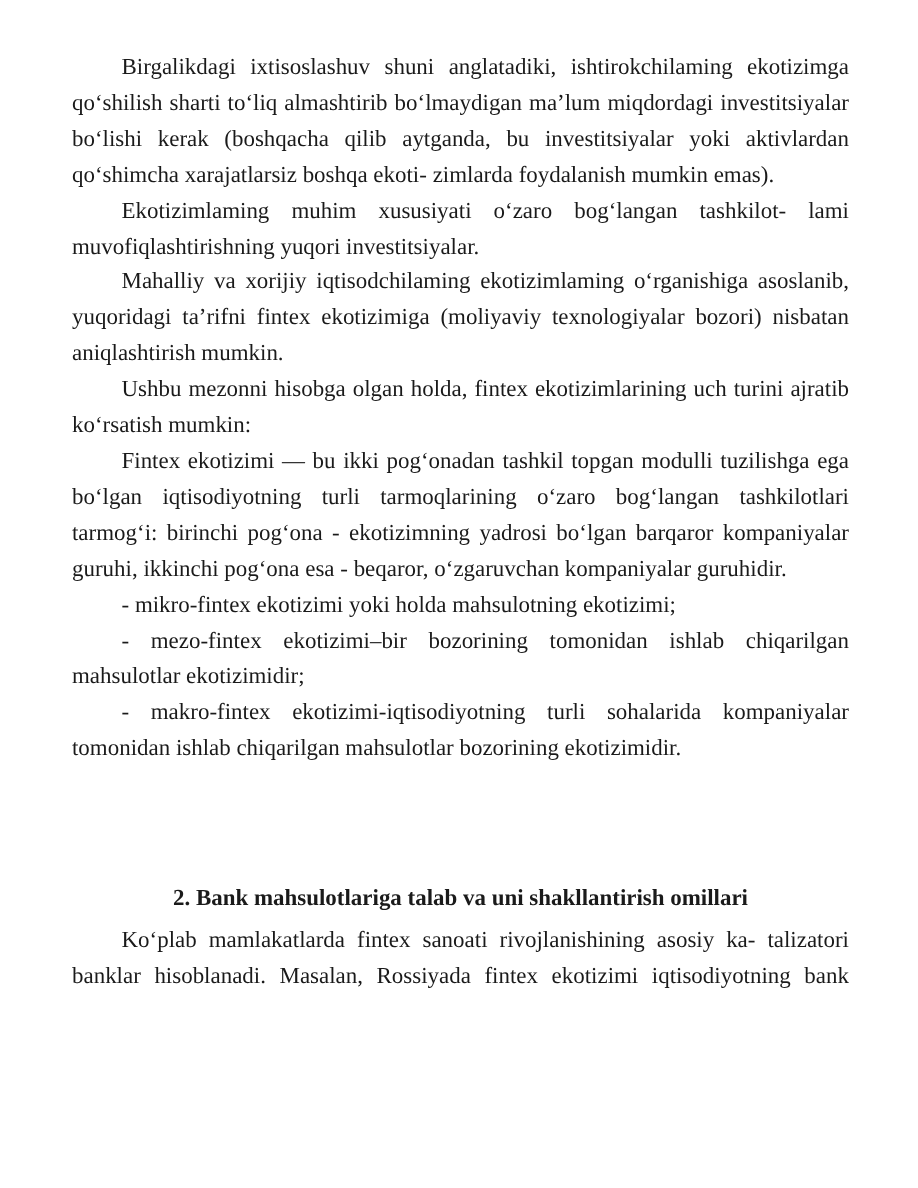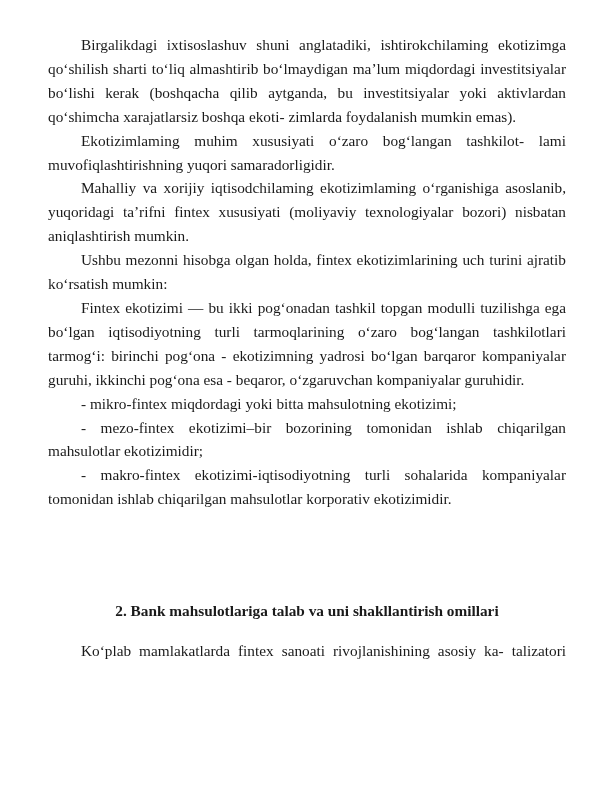--- a/index.html
+++ b/index.html
@@ -34,21 +34,21 @@
     text-justify: inter-word;
     text-indent: 33px;
     hyphens: none;
     -webkit-hyphens: none;
   }
   
   p.para.wide-track {
     text-align: justify;
   }
   h2.section-heading {
-    margin: 16px;
+    margin: 4px;
     font-size: 15.3px;
     line-height: 23.9px;
     font-weight: bold;
     text-align: center;
     text-indent: 0;
   }
   .spacer-line {
     height: 23.9px;
     line-height: 23.9px;
     font-size: 15.3px;
@@ -58,33 +58,33 @@
   }
 </style>
 </head>
 <body>
 
 <div class="page">
   <div class="text-column">
 
     <p class="para">Birgalikdagi ixtisoslashuv shuni anglatadiki, ishtirokchilaming ekotizimga qo‘shilish sharti to‘liq almashtirib bo‘lmaydigan ma’lum miqdordagi investitsiyalar bo‘lishi kerak (boshqacha qilib aytganda, bu investitsiyalar yoki aktivlardan qo‘shimcha xarajatlarsiz boshqa ekoti- zimlarda foydalanish mumkin emas).</p>
 
-    <p class="para wide-track">Ekotizimlaming muhim xususiyati o‘zaro bog‘langan tashkilot- lami muvofiqlashtirishning yuqori samaradorligidir.</p>
+    <p class="para wide-track">Ekotizimlaming muhim xususiyati o‘zaro bog‘langan tashkilot- lami muvofiqlashtirishning yuqori investitsiyalar.</p>
 
-    <p class="para">Mahalliy va xorijiy iqtisodchilaming ekotizimlaming o‘rganishiga asoslanib, yuqoridagi ta’rifni fintex xususiyati (moliyaviy texnologiyalar bozori) nisbatan aniqlashtirish mumkin.</p>
+    <p class="para">Mahalliy va xorijiy iqtisodchilaming ekotizimlaming o‘rganishiga asoslanib, yuqoridagi ta’rifni fintex ekotizimiga (moliyaviy texnologiyalar bozori) nisbatan aniqlashtirish mumkin.</p>
 
     <p class="para">Ushbu mezonni hisobga olgan holda, fintex ekotizimlarining uch turini ajratib ko‘rsatish mumkin:</p>
 
     <p class="para">Fintex ekotizimi — bu ikki pog‘onadan tashkil topgan modulli tuzilishga ega bo‘lgan iqtisodiyotning turli tarmoqlarining o‘zaro bog‘langan tashkilotlari tarmog‘i: birinchi pog‘ona - ekotizimning yadrosi bo‘lgan barqaror kompaniyalar guruhi, ikkinchi pog‘ona esa - beqaror, o‘zgaruvchan kompaniyalar guruhidir.</p>
 
-    <p class="para">- mikro-fintex miqdordagi yoki bitta mahsulotning ekotizimi;</p>
+    <p class="para">- mikro-fintex ekotizimi yoki holda mahsulotning ekotizimi;</p>
 
     <p class="para">- mezo-fintex ekotizimi–bir bozorining tomonidan ishlab chiqarilgan mahsulotlar ekotizimidir;</p>
 
-    <p class="para">- makro-fintex ekotizimi-iqtisodiyotning turli sohalarida kompaniyalar tomonidan ishlab chiqarilgan mahsulotlar korporativ ekotizimidir.</p>
+    <p class="para">- makro-fintex ekotizimi-iqtisodiyotning turli sohalarida kompaniyalar tomonidan ishlab chiqarilgan mahsulotlar bozorining ekotizimidir.</p>
 
     <div class="spacer-line"></div>
     <div class="spacer-line"></div>
     <div class="spacer-line"></div>
 
     <h2 class="section-heading">2. Bank mahsulotlariga talab va uni shakllantirish omillari</h2>
 
     <p class="para">Ko‘plab mamlakatlarda fintex sanoati rivojlanishining asosiy ka- talizatori banklar hisoblanadi. Masalan, Rossiyada fintex ekotizimi iqtisodiyotning bank sektorida eng faol rivojlanmoqda. Buning sababi, bu yerdagi korporativ muhit yanada moslashuvchan, elastikroq, og‘ir jismoniy aktivlarga bog‘lanmaganligidir. Biroq, an’anaviy tarmoqlardagi kompaniyalar bunga qarshi harakatni boshlaydilar.</p>
 
   </div>

